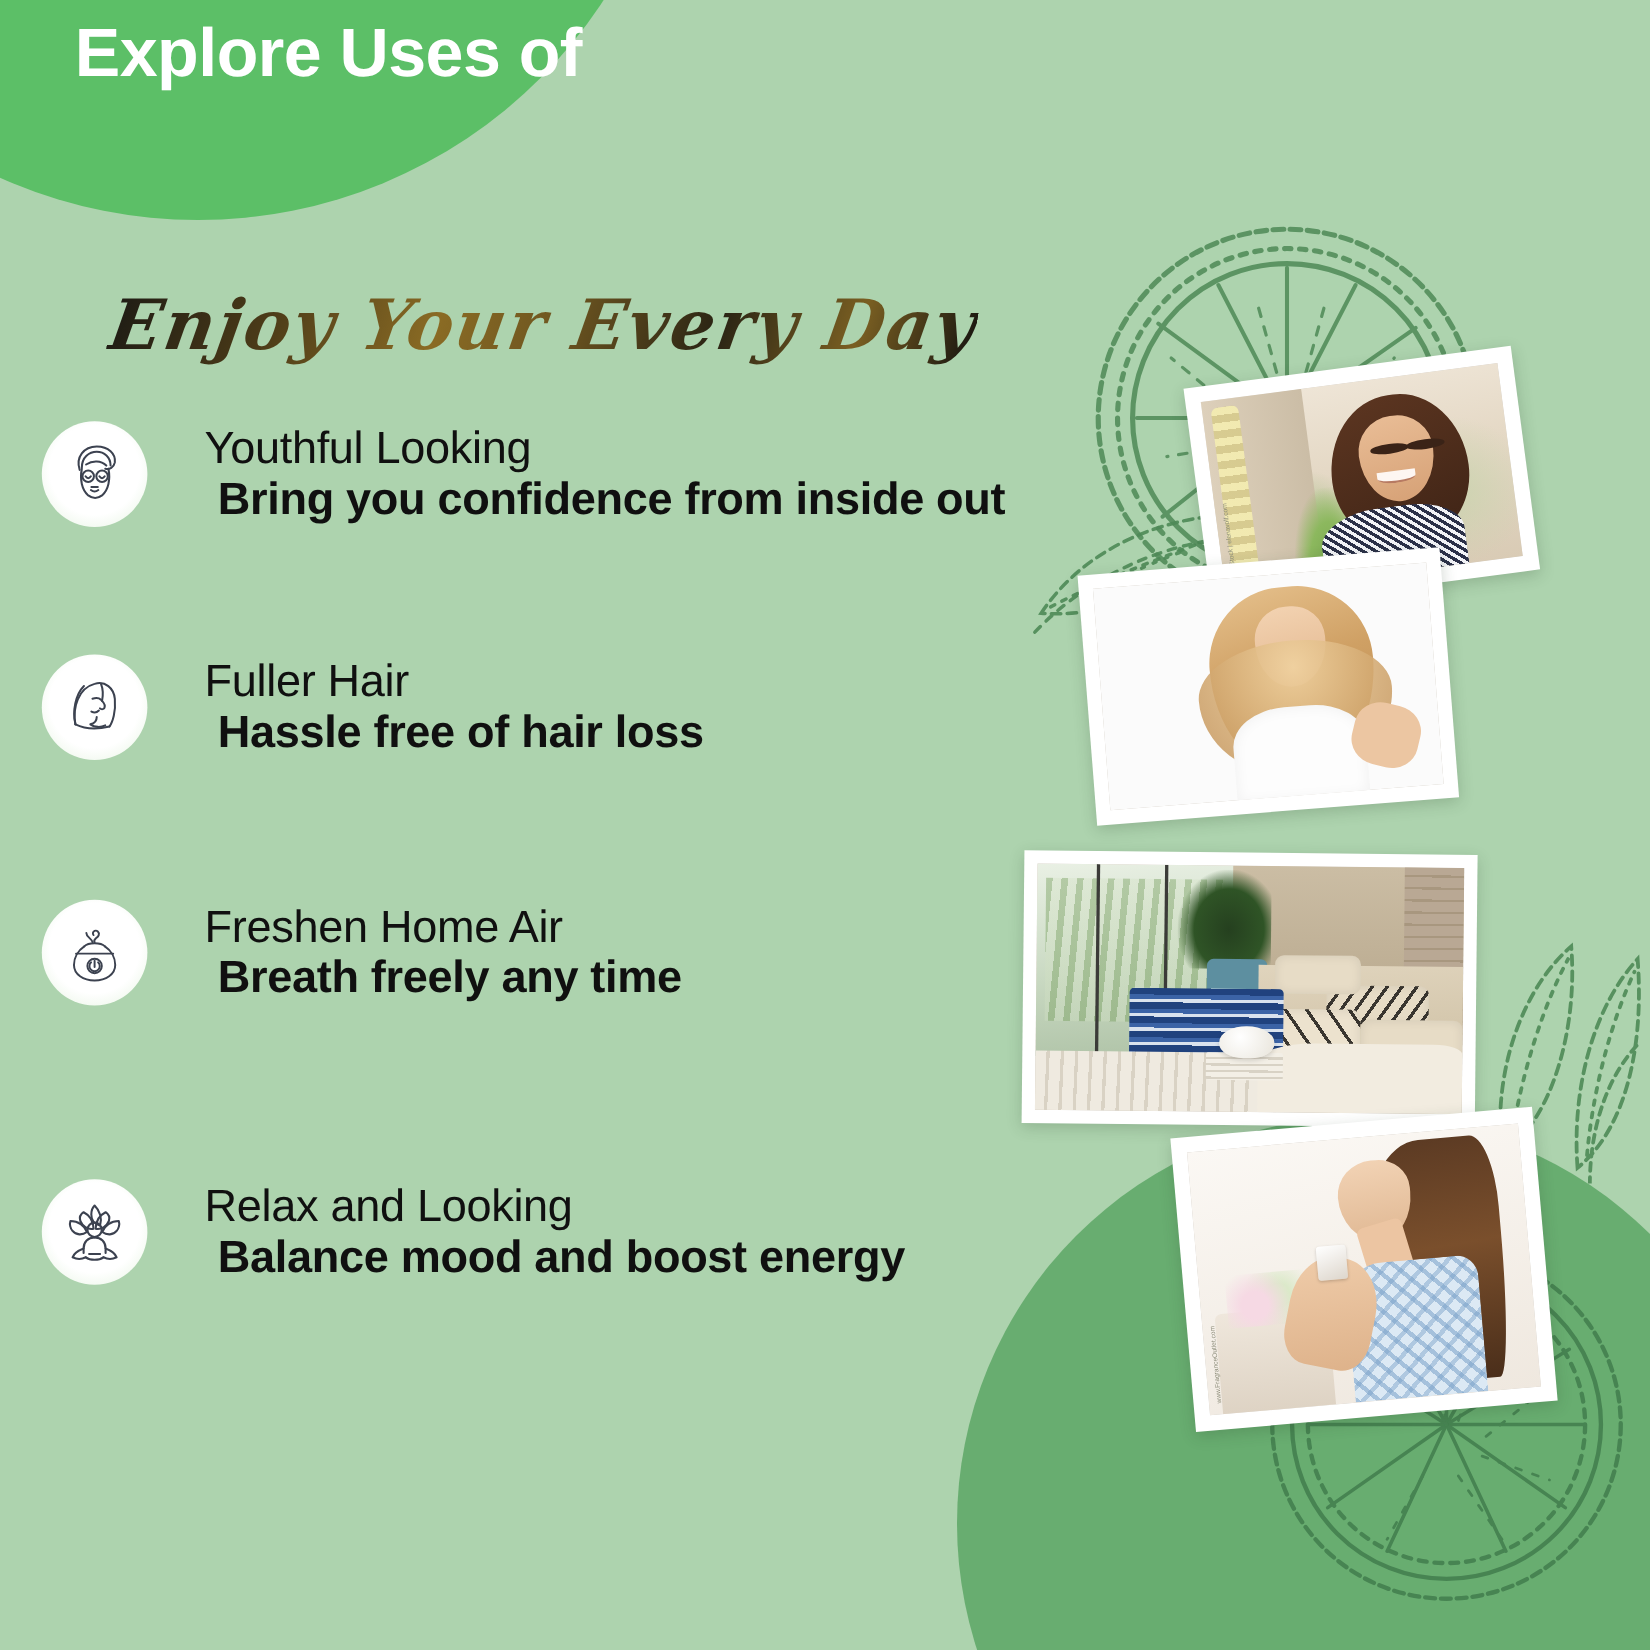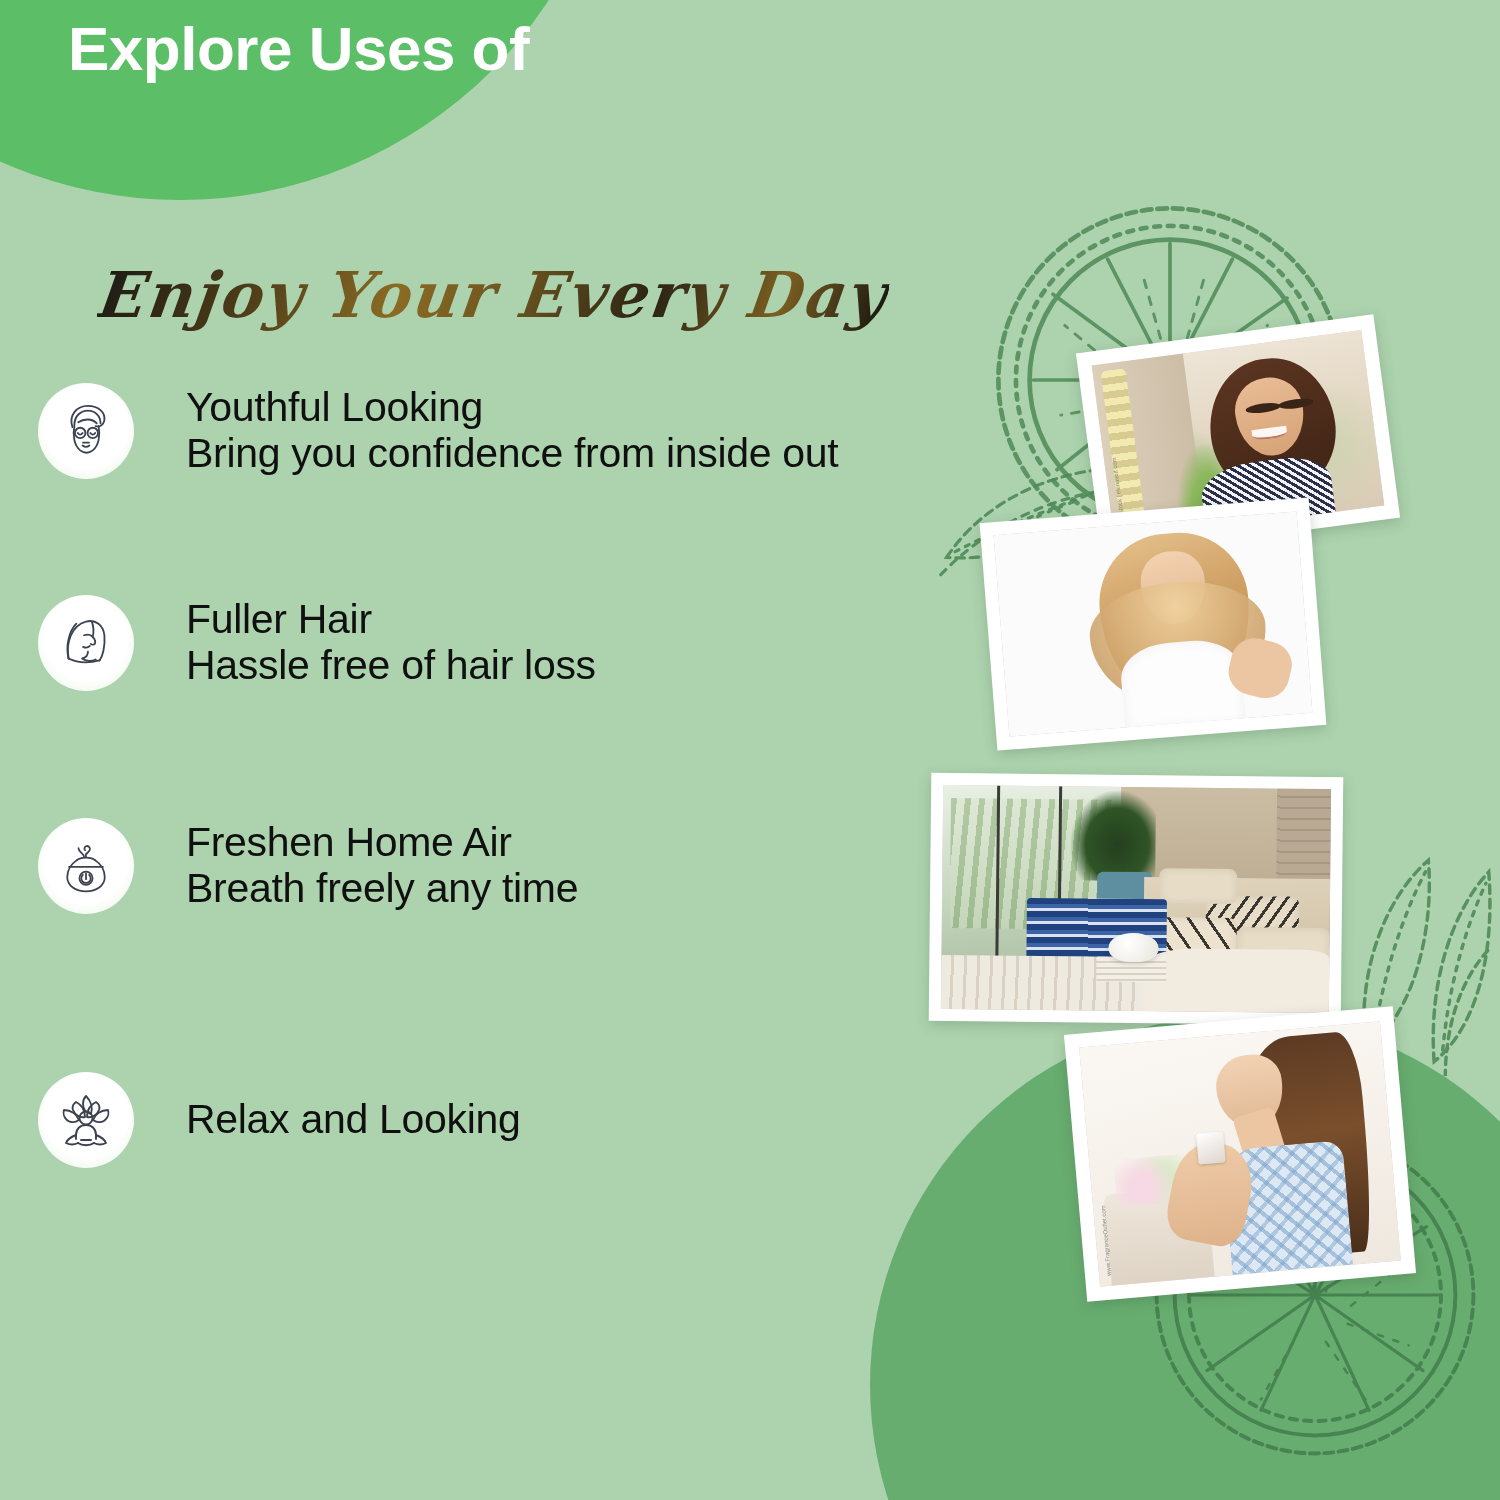--- a/index.html
+++ b/index.html
@@ -56,22 +56,23 @@
     display:flex;align-items:center;justify-content:center;flex:0 0 auto;
   }
   .icon-circle svg{display:block;}
 
   .feature-text{margin-left:52px;color:#101010;}
   .feature-text .title{
     font-size:41px;font-weight:normal;line-height:1.12;letter-spacing:-.3px;
     white-space:nowrap;
   }
   .feature-text .sub{
-    font-size:41px;font-weight:normal;line-height:1.12;letter-spacing:-.3px;
+    font-size:41px;font-weight:bold;line-height:1.12;letter-spacing:-.3px;
     white-space:nowrap;
+    margin-left:12px;
   }
 
   
   .photo{
     position:absolute;background:#ffffff;
     box-shadow:0 4px 14px rgba(40,70,40,.22);
     overflow:hidden;
   }
   .photo .inner{position:absolute;overflow:hidden;background:#d8d3cb;}
   .cap{
@@ -414,16 +415,17 @@
         <path d="M32 37c-6 0-10 4-10 10v4"></path>
         <path d="M32 37c6 0 10 4 10 10v4"></path>
         <path d="M22 47c-5 2-9 5-10 8 4 2 8 2 12 0"></path>
         <path d="M42 47c5 2 9 5 10 8-4 2-8 2-12 0"></path>
         <path d="M24 55c4 3 12 3 16 0"></path>
         <path d="M27 52h10"></path>
       </svg>
     </div>
     <div class="feature-text">
       <div class="title">Relax and Looking</div>
+      <div class="sub">Balance mood and boost energy</div>
     </div>
   </div>
 
 </div>
 
 </body></html>

